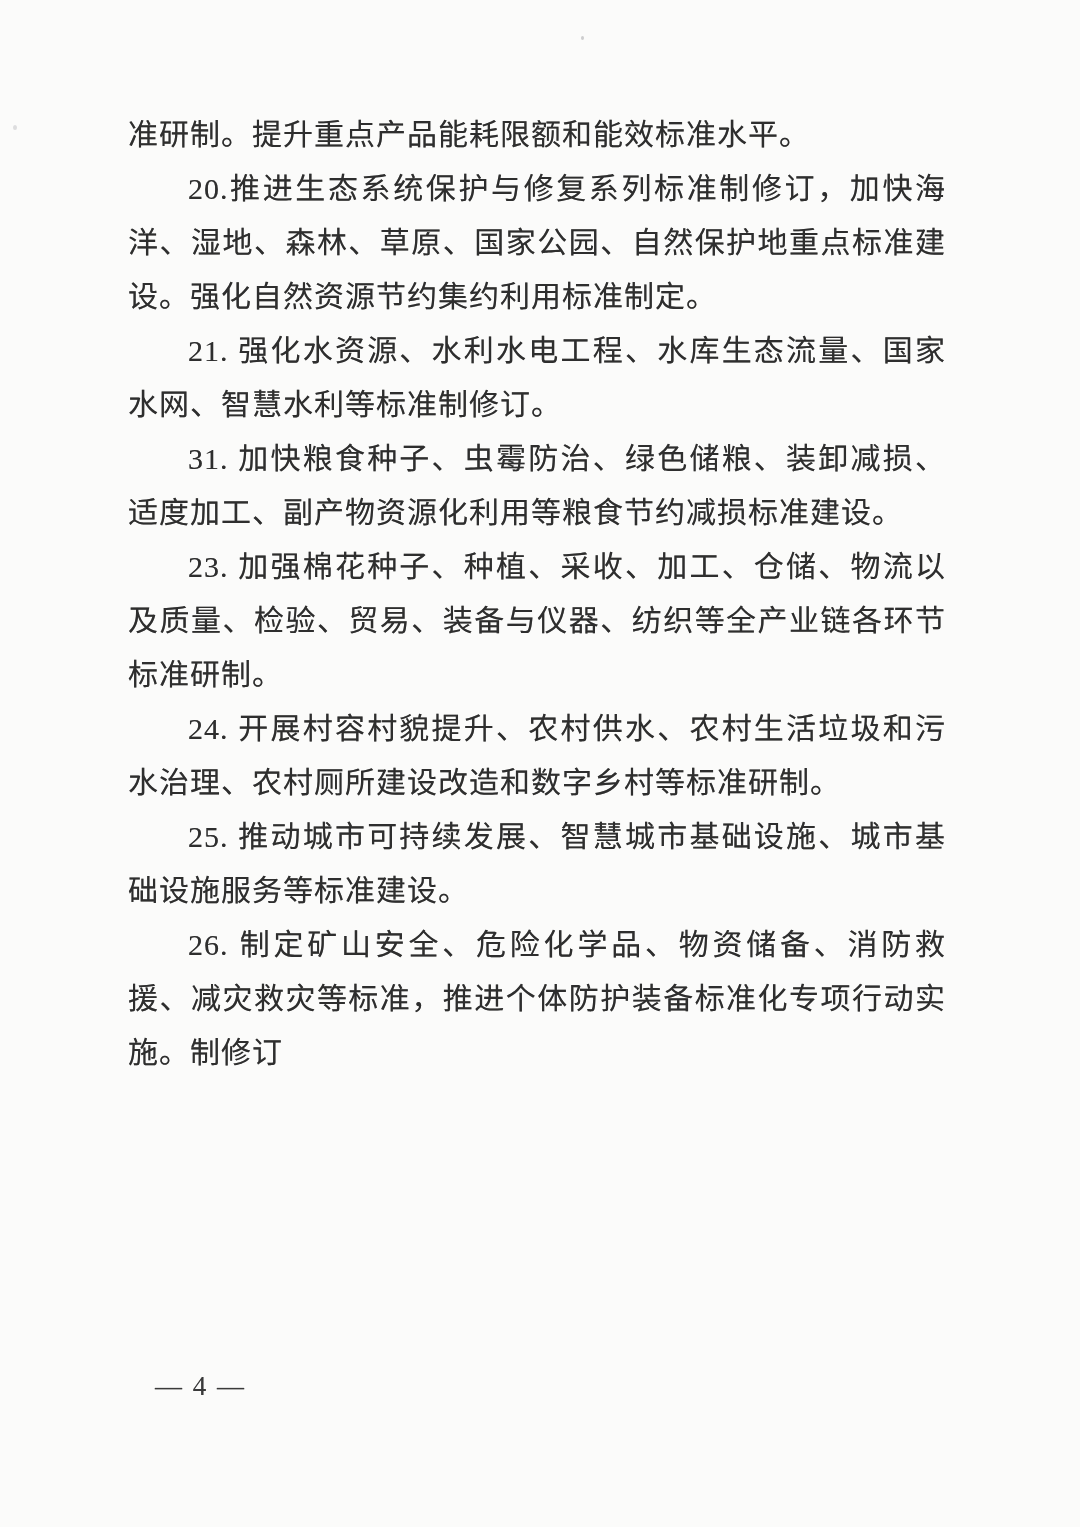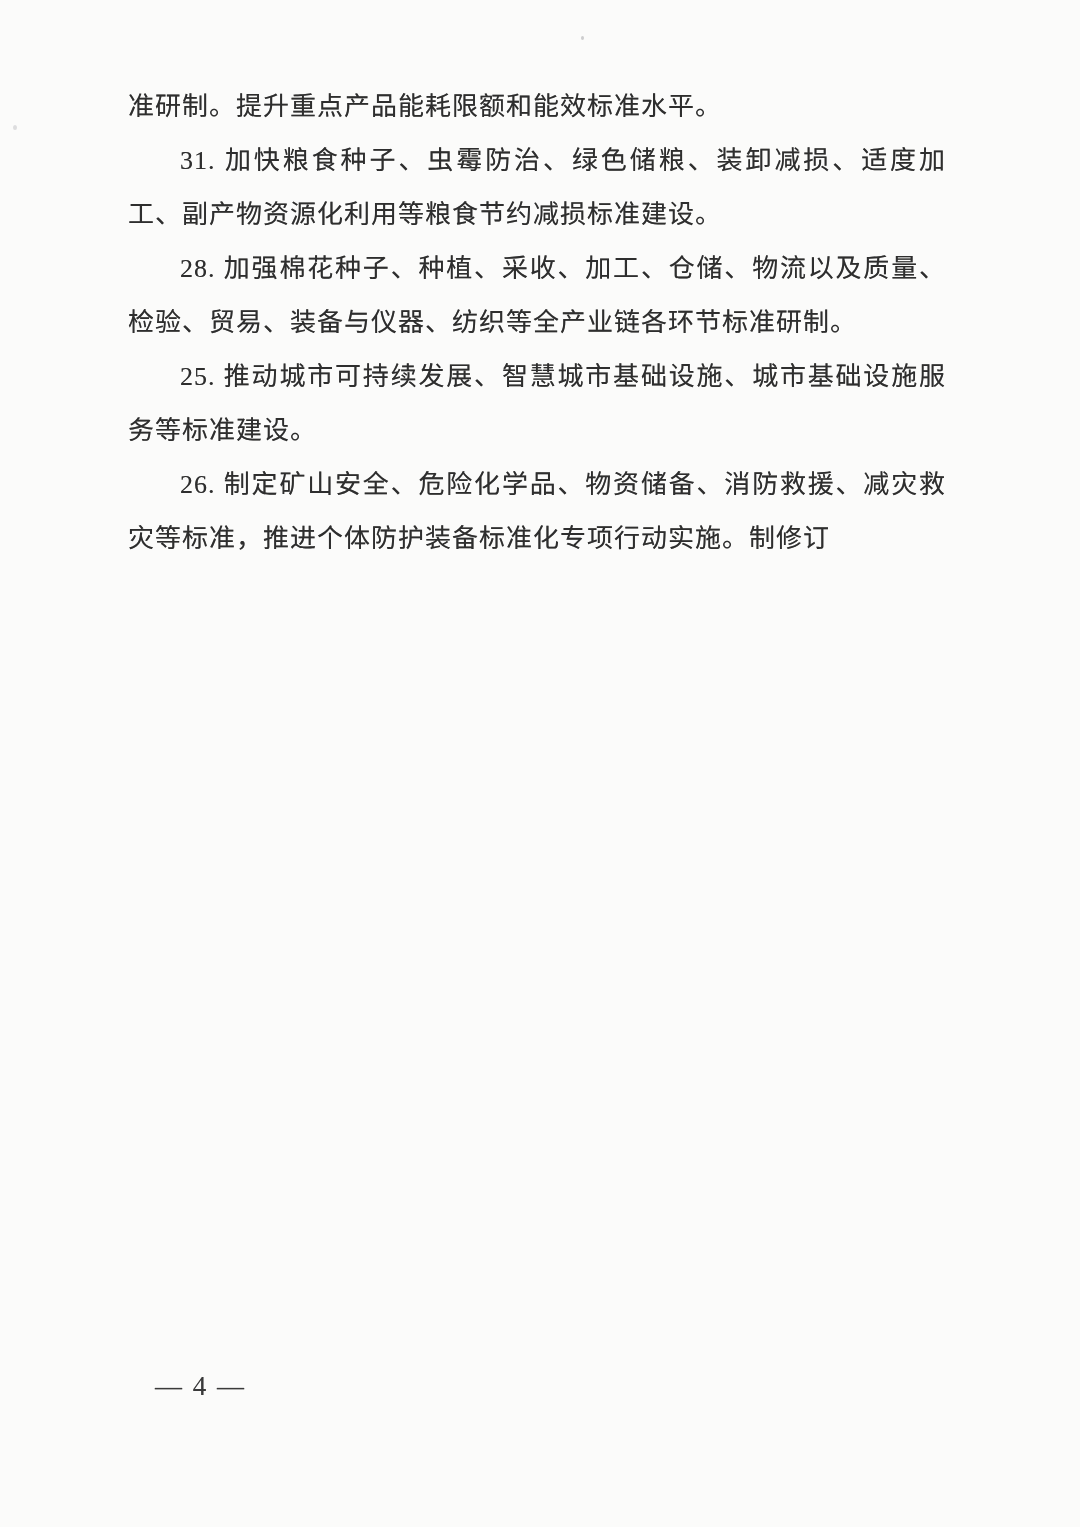--- a/index.html
+++ b/index.html
@@ -16,22 +16,22 @@
     background: #fbfbfa;
     overflow: hidden;
     font-family: "Liberation Serif", "DejaVu Serif", serif;
     color: #2e2e2e;
   }
   .doc {
     position: absolute;
     left: 128px;
     top: 0;
     width: 818px;
-    padding-top: 80px;
-    font-size: 26px;
+    padding-top: 108px;
+    font-size: 30px;
     line-height: 54px;
     text-align: justify;
     text-justify: inter-ideograph;
     letter-spacing: 1px;
     
     text-shadow: 0 0 0.6px rgba(60,60,60,0.55);
   }
   .para {
     margin: 0;
     text-indent: 2em;
@@ -57,22 +57,25 @@
   }
   .speck-1 { left: 581px; top: 36px;  width: 3px; height: 4px; }
   .speck-2 { left: 13px;  top: 125px; width: 4px; height: 5px; background: rgba(130,130,140,0.25); }
 </style>
 </head>
 <body>
 
 <div class="page">
   <div class="doc">
     <p class="para no-indent">准研制。提升重点产品能耗限额和能效标准水平。</p>
+    <p class="para">20.推进生态系统保护与修复系列标准制修订，加快海洋、湿地、森林、草原、国家公园、自然保护地重点标准建设。强化自然资源节约集约利用标准制定。</p>
+    <p class="para">21. 强化水资源、水利水电工程、水库生态流量、国家水网、智慧水利等标准制修订。</p>
     <p class="para">31. 加快粮食种子、虫霉防治、绿色储粮、装卸减损、适度加工、副产物资源化利用等粮食节约减损标准建设。</p>
-    <p class="para">28. 加强棉花种子、种植、采收、加工、仓储、物流以及质量、检验、贸易、装备与仪器、纺织等全产业链各环节标准研制。</p>
+    <p class="para">23. 加强棉花种子、种植、采收、加工、仓储、物流以及质量、检验、贸易、装备与仪器、纺织等全产业链各环节标准研制。</p>
+    <p class="para">24. 开展村容村貌提升、农村供水、农村生活垃圾和污水治理、农村厕所建设改造和数字乡村等标准研制。</p>
     <p class="para">25. 推动城市可持续发展、智慧城市基础设施、城市基础设施服务等标准建设。</p>
     <p class="para">26. 制定矿山安全、危险化学品、物资储备、消防救援、减灾救灾等标准，推进个体防护装备标准化专项行动实施。制修订</p>
   </div>
 
   <div class="footer">— 4 —</div>
 
   <span class="speck speck-1"></span>
   <span class="speck speck-2"></span>
 </div>
 

